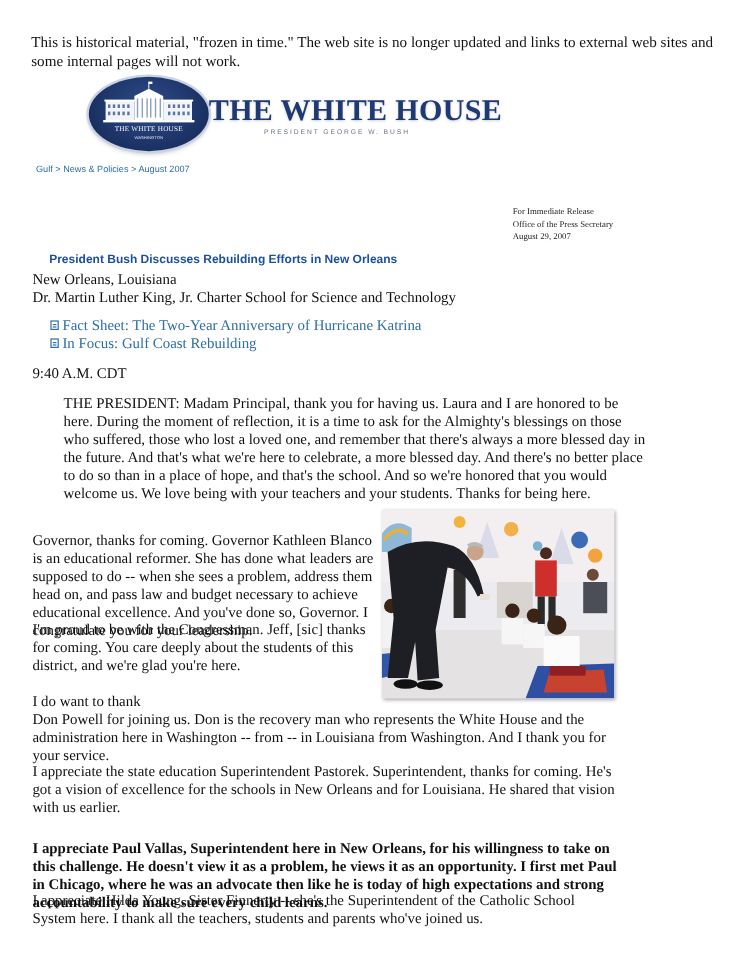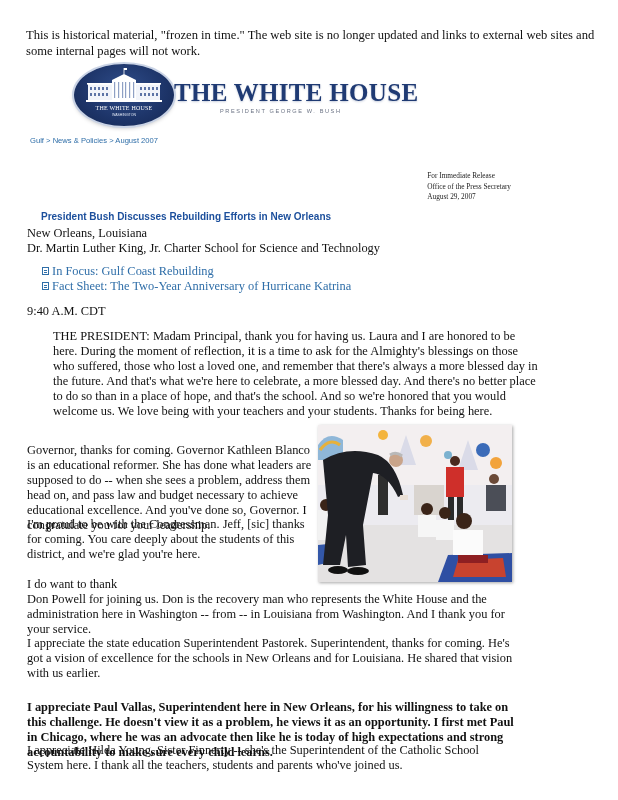--- a/index.html
+++ b/index.html
@@ -162,24 +162,24 @@
 </div>
 
 <div class="headline">President Bush Discusses Rebuilding Efforts in New Orleans</div>
 <div class="location">
   <div>New Orleans, Louisiana</div>
   <div>Dr. Martin Luther King, Jr. Charter School for Science and Technology</div>
 </div>
 
 <div class="related">
   <a href="#">
-    <span class="doc-icon"></span><span>In Focus: Gulf Coast Rebuilding</span>
+    <span class="doc-icon"></span><span>Fact Sheet: The Two-Year Anniversary of Hurricane Katrina</span>
   </a>
   <a href="#">
-    <span class="doc-icon"></span><span>Fact Sheet: The Two-Year Anniversary of Hurricane Katrina</span>
+    <span class="doc-icon"></span><span>In Focus: Gulf Coast Rebuilding</span>
   </a>
 </div>
 
 <div class="time">9:40 A.M. CDT</div>
 
 <div class="para p1">THE PRESIDENT: Madam Principal, thank you for having us. Laura and I are honored to be here. During the moment of reflection, it is a time to ask for the Almighty's blessings on those who suffered, those who lost a loved one, and remember that there's always a more blessed day in the future. And that's what we're here to celebrate, a more blessed day. And there's no better place to do so than in a place of hope, and that's the school. And so we're honored that you would welcome us. We love being with your teachers and your students. Thanks for being here.</div>
 
 <div class="photo">
   <svg width="194" height="157" viewBox="0 0 194 157">
 

